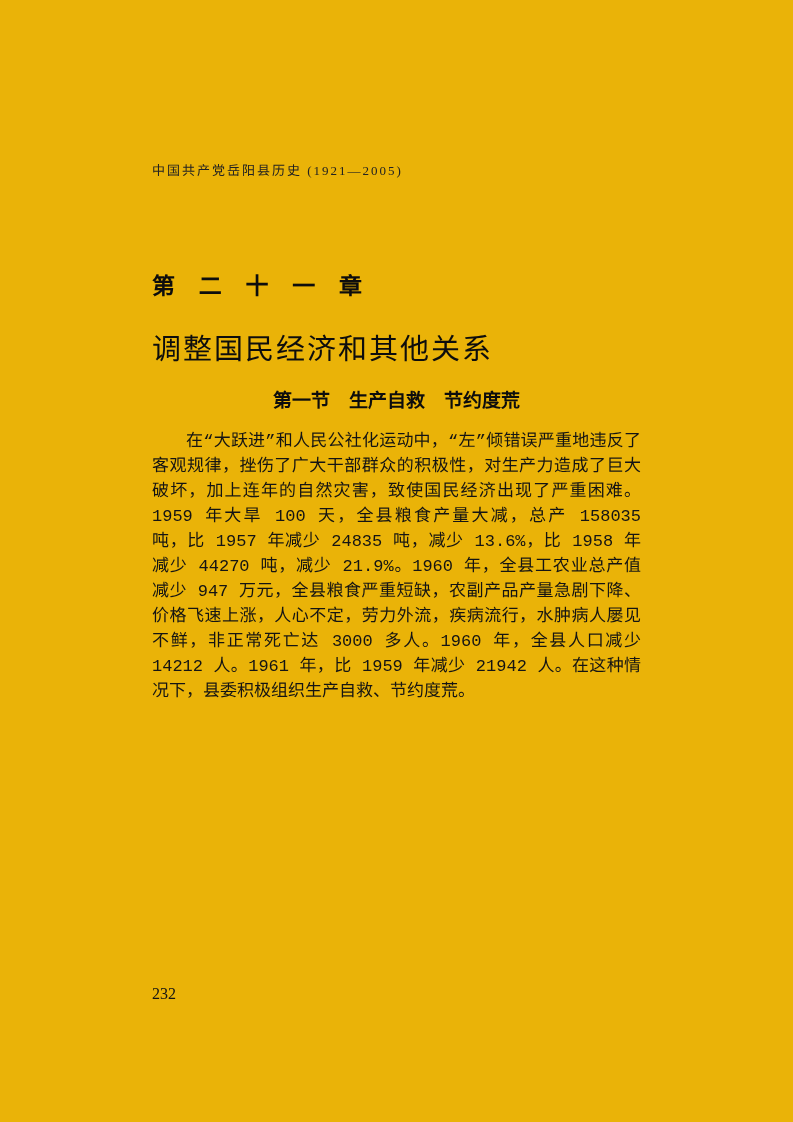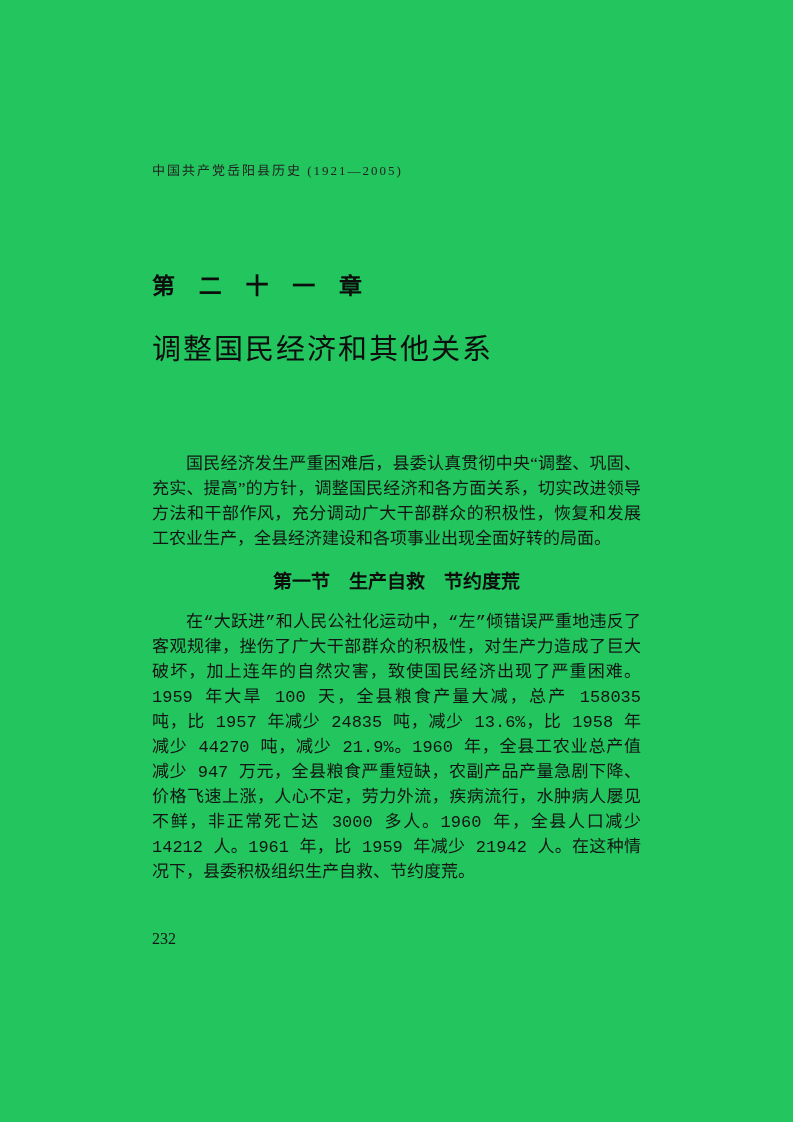--- a/index.html
+++ b/index.html
@@ -5,21 +5,21 @@
   html, body {
     margin: 0;
     padding: 0;
     background: #ffffff;
   }
   .page {
     position: relative;
     width: 793px;
     height: 1122px;
     margin: 0 auto;
-    background: #22c55e;
+    background: #eab308;
     color: #111111;
     box-sizing: border-box;
     padding: 163px 152px 0 152px;
     font-family: "Liberation Serif", "DejaVu Serif", serif;
     overflow: hidden;
   }
   .running-header {
     font-size: 13px;
     letter-spacing: 2px;
     color: #222222;
@@ -78,38 +78,37 @@
     margin: 0;
     text-indent: 2em;
   }
   .body-paragraph.first {
     margin-top: 4px;
     font-family: Liberation Mono, monospace;
   }
   .page-number {
     position: absolute;
     left: 152px;
-    top: 929px;
+    top: 984px;
     font-size: 16px;
     line-height: 20px;
     color: #141414;
   }
 </style>
 </head>
 <body>
 
 <div class="page">
 
   <div class="running-header">中国共产党岳阳县历史 (1921—2005)</div>
 
   <div class="chapter-number">第 二 十 一 章</div>
 
   <h1 class="chapter-title">调整国民经济和其他关系</h1>
 
-  <p class="body-text intro-paragraph">国民经济发生严重困难后，县委认真贯彻中央“调整、巩固、充实、提高”的方针，调整国民经济和各方面关系，切实改进领导方法和干部作风，充分调动广大干部群众的积极性，恢复和发展工农业生产，全县经济建设和各项事业出现全面好转的局面。</p>
 
   <h2 class="section-heading">第一节　生产自救　节约度荒</h2>
 
 
   <p class="body-text body-paragraph first">在“大跃进”和人民公社化运动中，“左”倾错误严重地违反了客观规律，挫伤了广大干部群众的积极性，对生产力造成了巨大破坏，加上连年的自然灾害，致使国民经济出现了严重困难。1959 年大旱 100 天，全县粮食产量大减，总产 158035 吨，比 1957 年减少 24835 吨，减少 13.6%，比 1958 年减少 44270 吨，减少 21.9%。1960 年，全县工农业总产值减少 947 万元，全县粮食严重短缺，农副产品产量急剧下降、价格飞速上涨，人心不定，劳力外流，疾病流行，水肿病人屡见不鲜，非正常死亡达 3000 多人。1960 年，全县人口减少 14212 人。1961 年，比 1959 年减少 21942 人。在这种情况下，县委积极组织生产自救、节约度荒。</p>
 
 
   <div class="page-number">232</div>
 
 </div>

